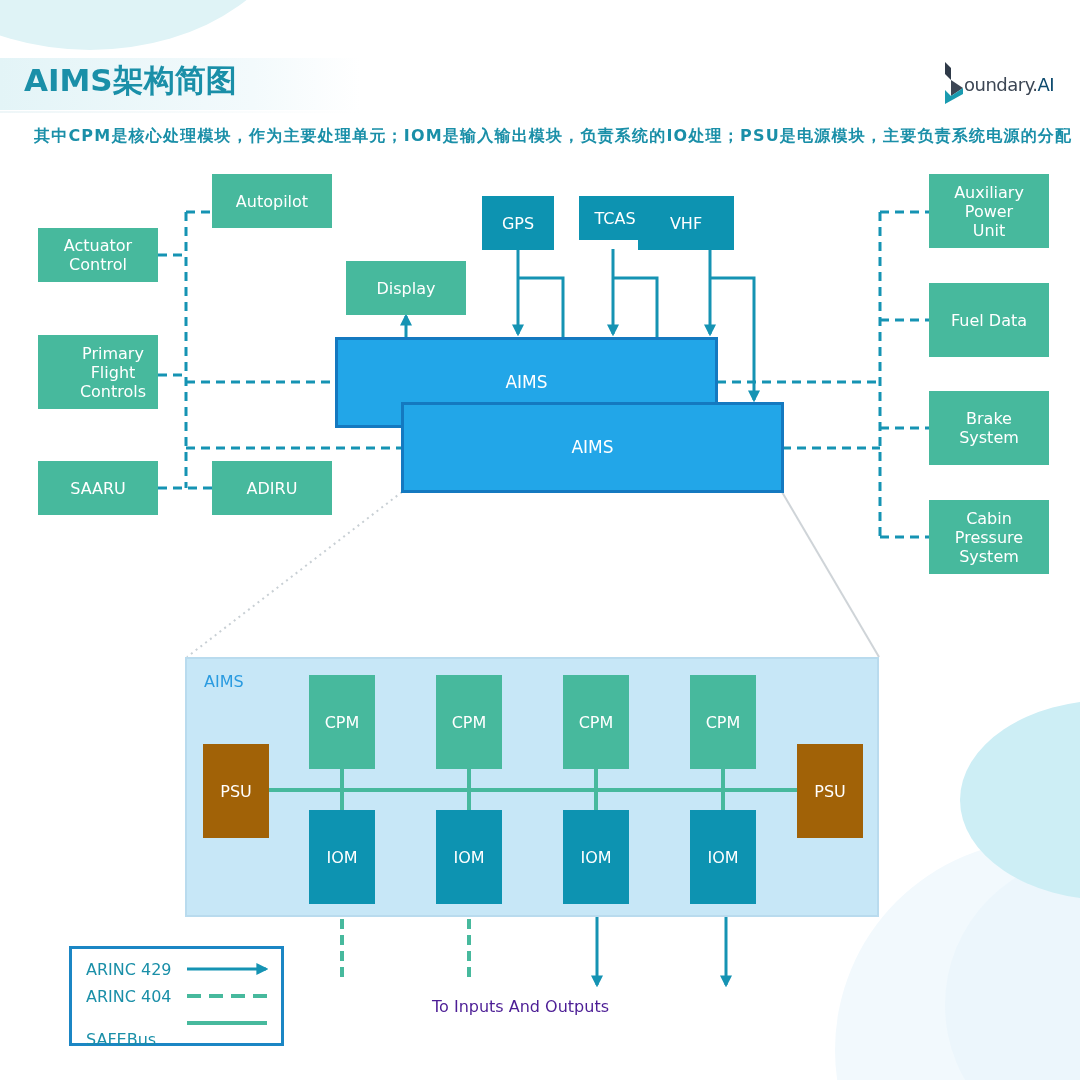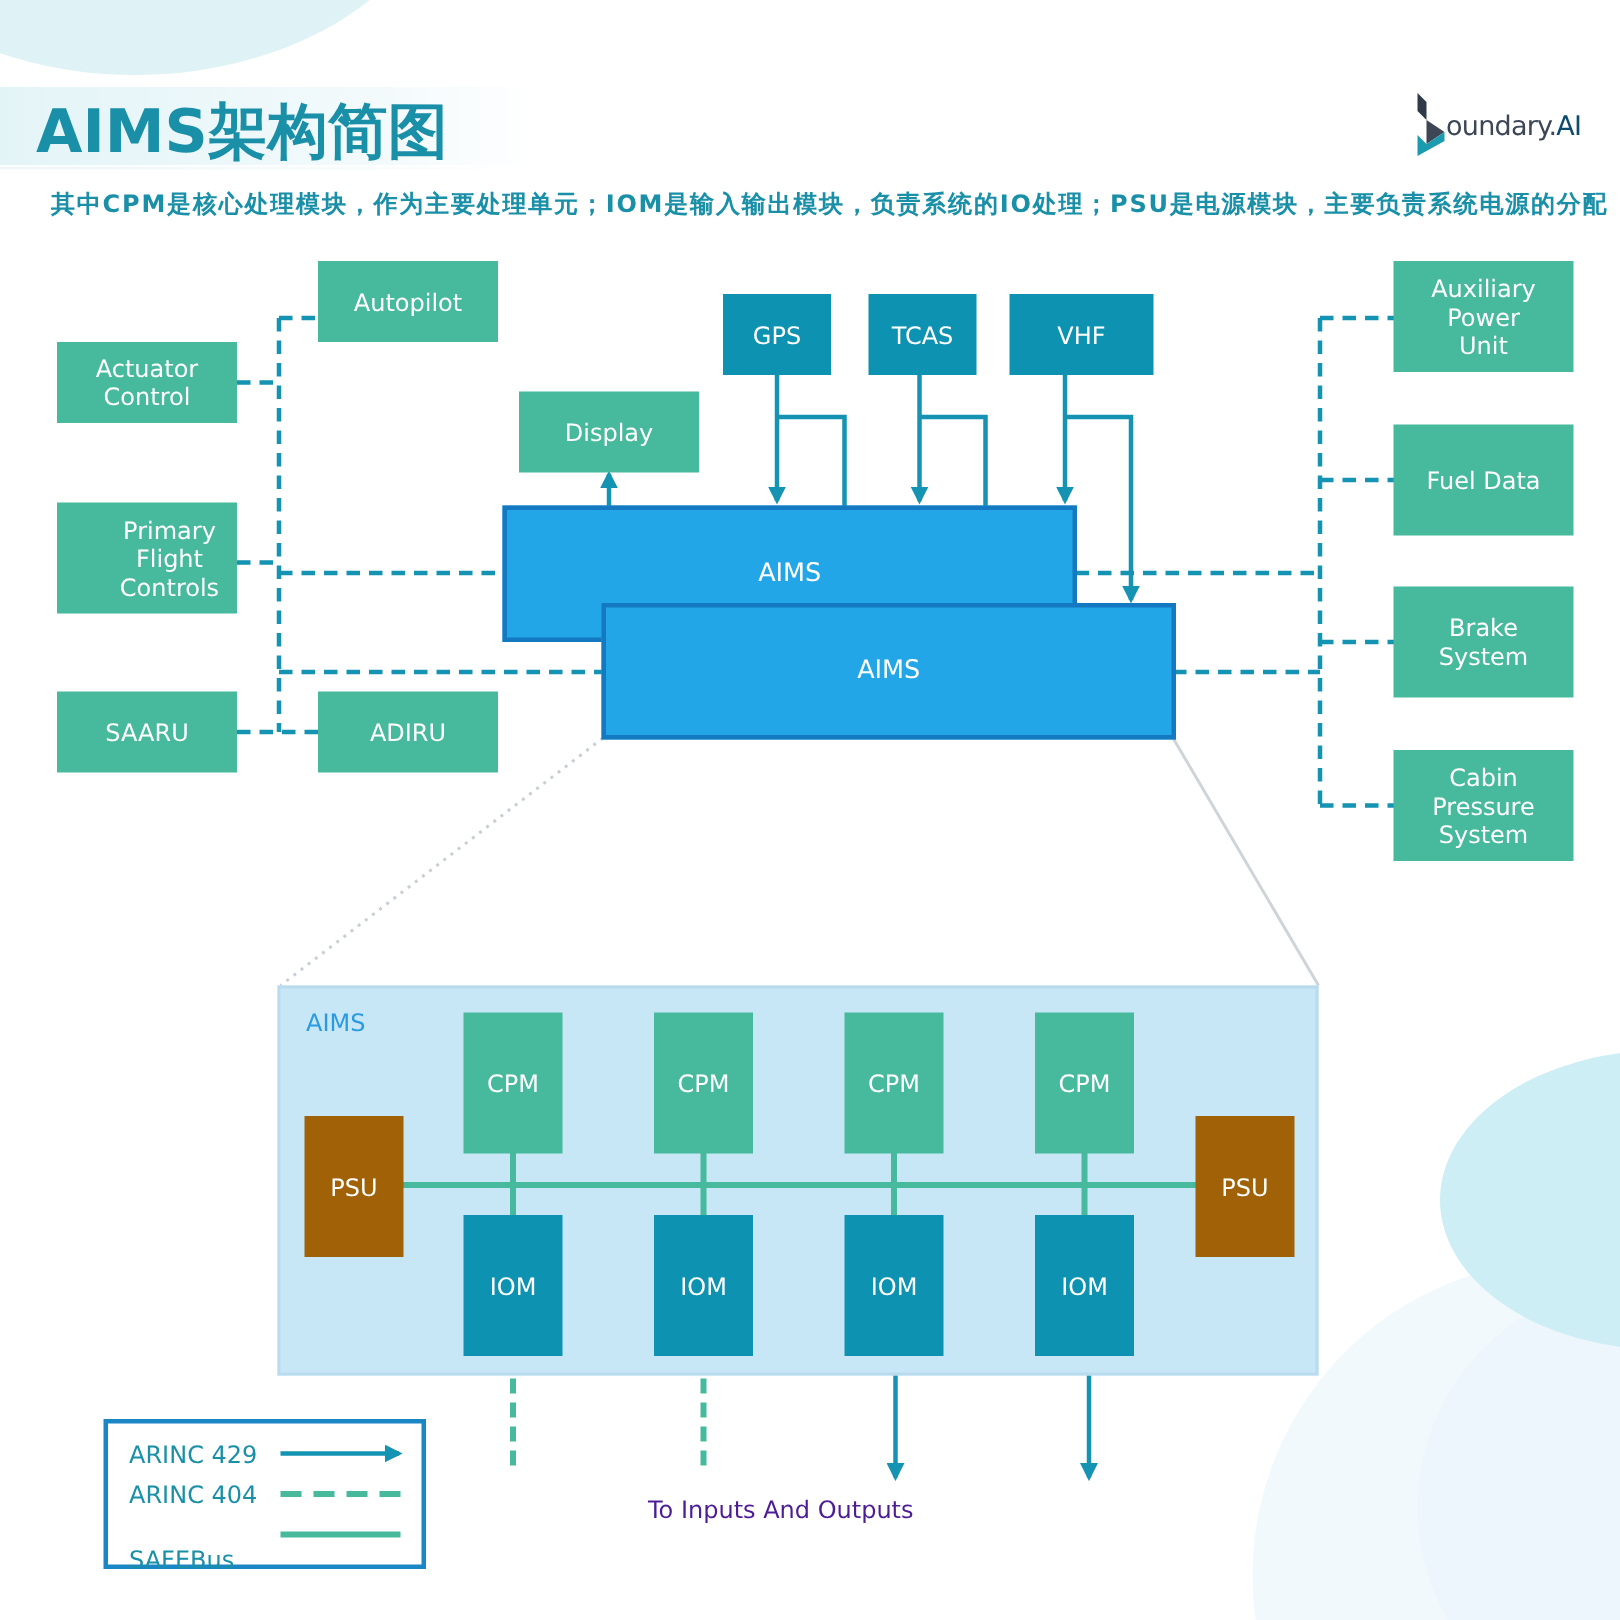--- a/index.html
+++ b/index.html
@@ -11,21 +11,21 @@
   .deco { position: absolute; border-radius: 50%; }
   .deco-tl { left: -120px; top: -250px; width: 420px; height: 300px; background: #dff3f6; }
   .deco-br1 { left: 960px; top: 700px; width: 300px; height: 200px; background: #cdeef5; }
   .deco-br2 { left: 835px; top: 840px; width: 420px; height: 420px; background: #f2f9fd; }
   .deco-br3 { left: 945px; top: 855px; width: 300px; height: 300px; background: #ecf6fc; }
   .title-band {
     position: absolute; left: 0; top: 58px; width: 360px; height: 52px;
     background: linear-gradient(90deg, #e3f4f7 0%, #f3fafc 70%, rgba(255,255,255,0) 100%);
   }
   .title {
-    position: absolute; left: 24px; top: 60px; font-size: 40px; font-weight: bold;
+    position: absolute; left: 24px; top: 60px; font-size: 31px; font-weight: bold;
     color: #1a8fa8; letter-spacing: 0px;
   }
   .title-rule {
     position: absolute; left: 0; top: 111px; width: 360px; height: 2px;
     background: linear-gradient(90deg, #eef6f8, rgba(255,255,255,0));
   }
   .subtitle {
     position: absolute; left: 34px; top: 122px; width: 1040px;
     font-size: 16px; font-weight: bold; color: #1a8fa8; line-height: 27px;
     letter-spacing: 1.2px;
@@ -142,22 +142,22 @@
 </svg>
 
 <div class="box green" style="left:38px;top:228px;width:120px;height:54px;">Actuator<br>Control</div>
 <div class="box green" style="left:38px;top:335px;width:120px;height:74px;padding-left:30px;">Primary<br>Flight<br>Controls</div>
 <div class="box green" style="left:38px;top:461px;width:120px;height:54px;">SAARU</div>
 <div class="box green" style="left:212px;top:174px;width:120px;height:54px;">Autopilot</div>
 <div class="box green" style="left:212px;top:461px;width:120px;height:54px;">ADIRU</div>
 <div class="box green" style="left:346px;top:261px;width:120px;height:54px;">Display</div>
 
 <div class="box teal" style="left:482px;top:196px;width:72px;height:54px;">GPS</div>
-<div class="box teal" style="left:579px;top:196px;width:72px;height:54px;">TCAS</div>
-<div class="box teal" style="left:673px;top:196px;width:96px;height:54px;">VHF</div>
+<div class="box teal" style="left:579px;top:196px;width:72px;height:44px;">TCAS</div>
+<div class="box teal" style="left:638px;top:196px;width:96px;height:54px;">VHF</div>
 
 <div class="box aims-big" style="left:335px;top:337px;width:383px;height:91px;padding-bottom:0;">AIMS</div>
 <div class="box aims-big" style="left:401px;top:402px;width:383px;height:91px;">AIMS</div>
 
 <div class="box green" style="left:929px;top:174px;width:120px;height:74px;">Auxiliary<br>Power<br>Unit</div>
 <div class="box green" style="left:929px;top:283px;width:120px;height:74px;">Fuel Data</div>
 <div class="box green" style="left:929px;top:391px;width:120px;height:74px;">Brake<br>System</div>
 <div class="box green" style="left:929px;top:500px;width:120px;height:74px;">Cabin<br>Pressure<br>System</div>
 
 <div class="detail-panel"></div>

